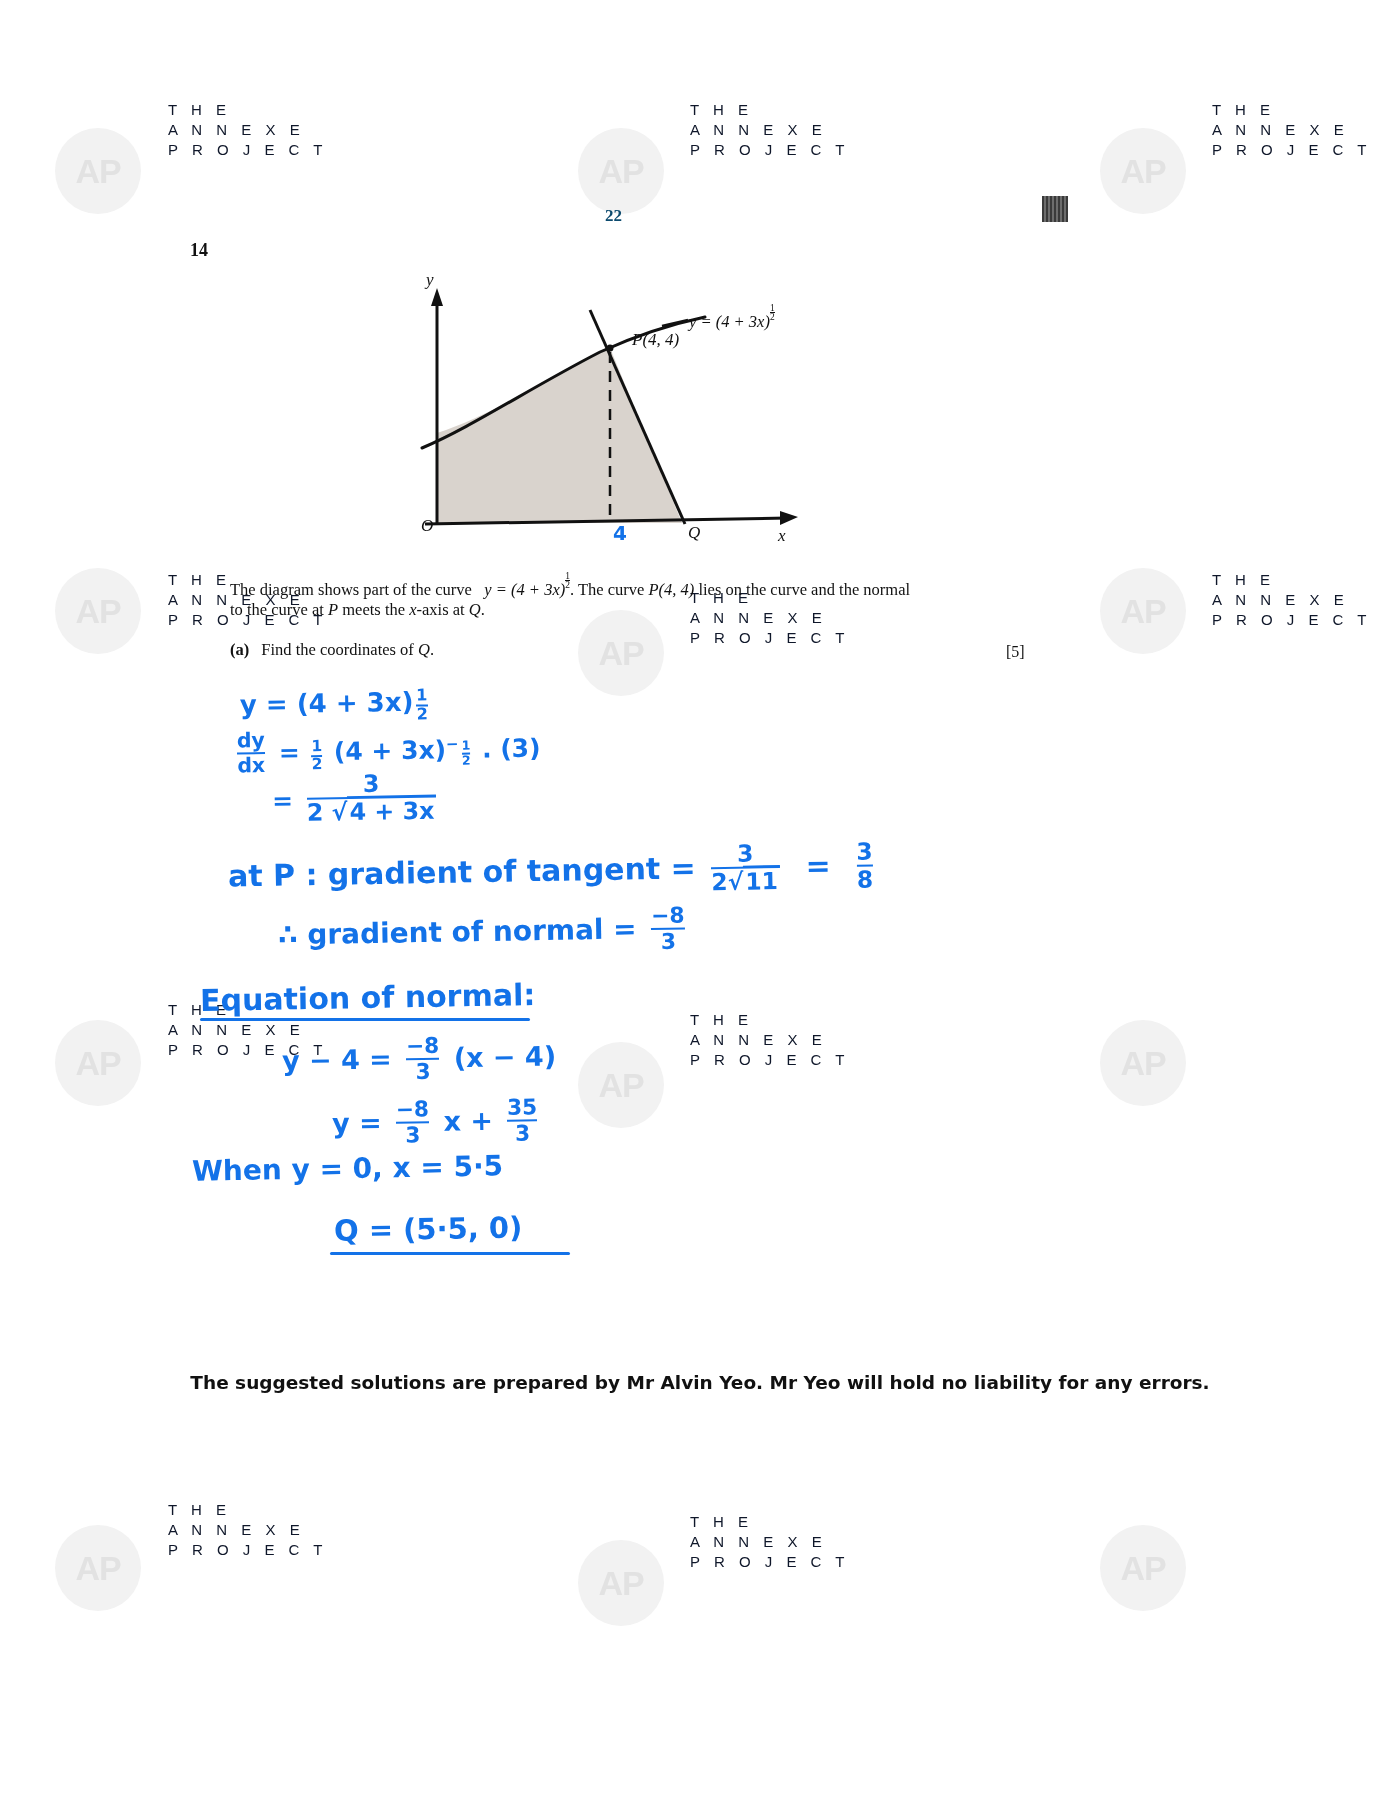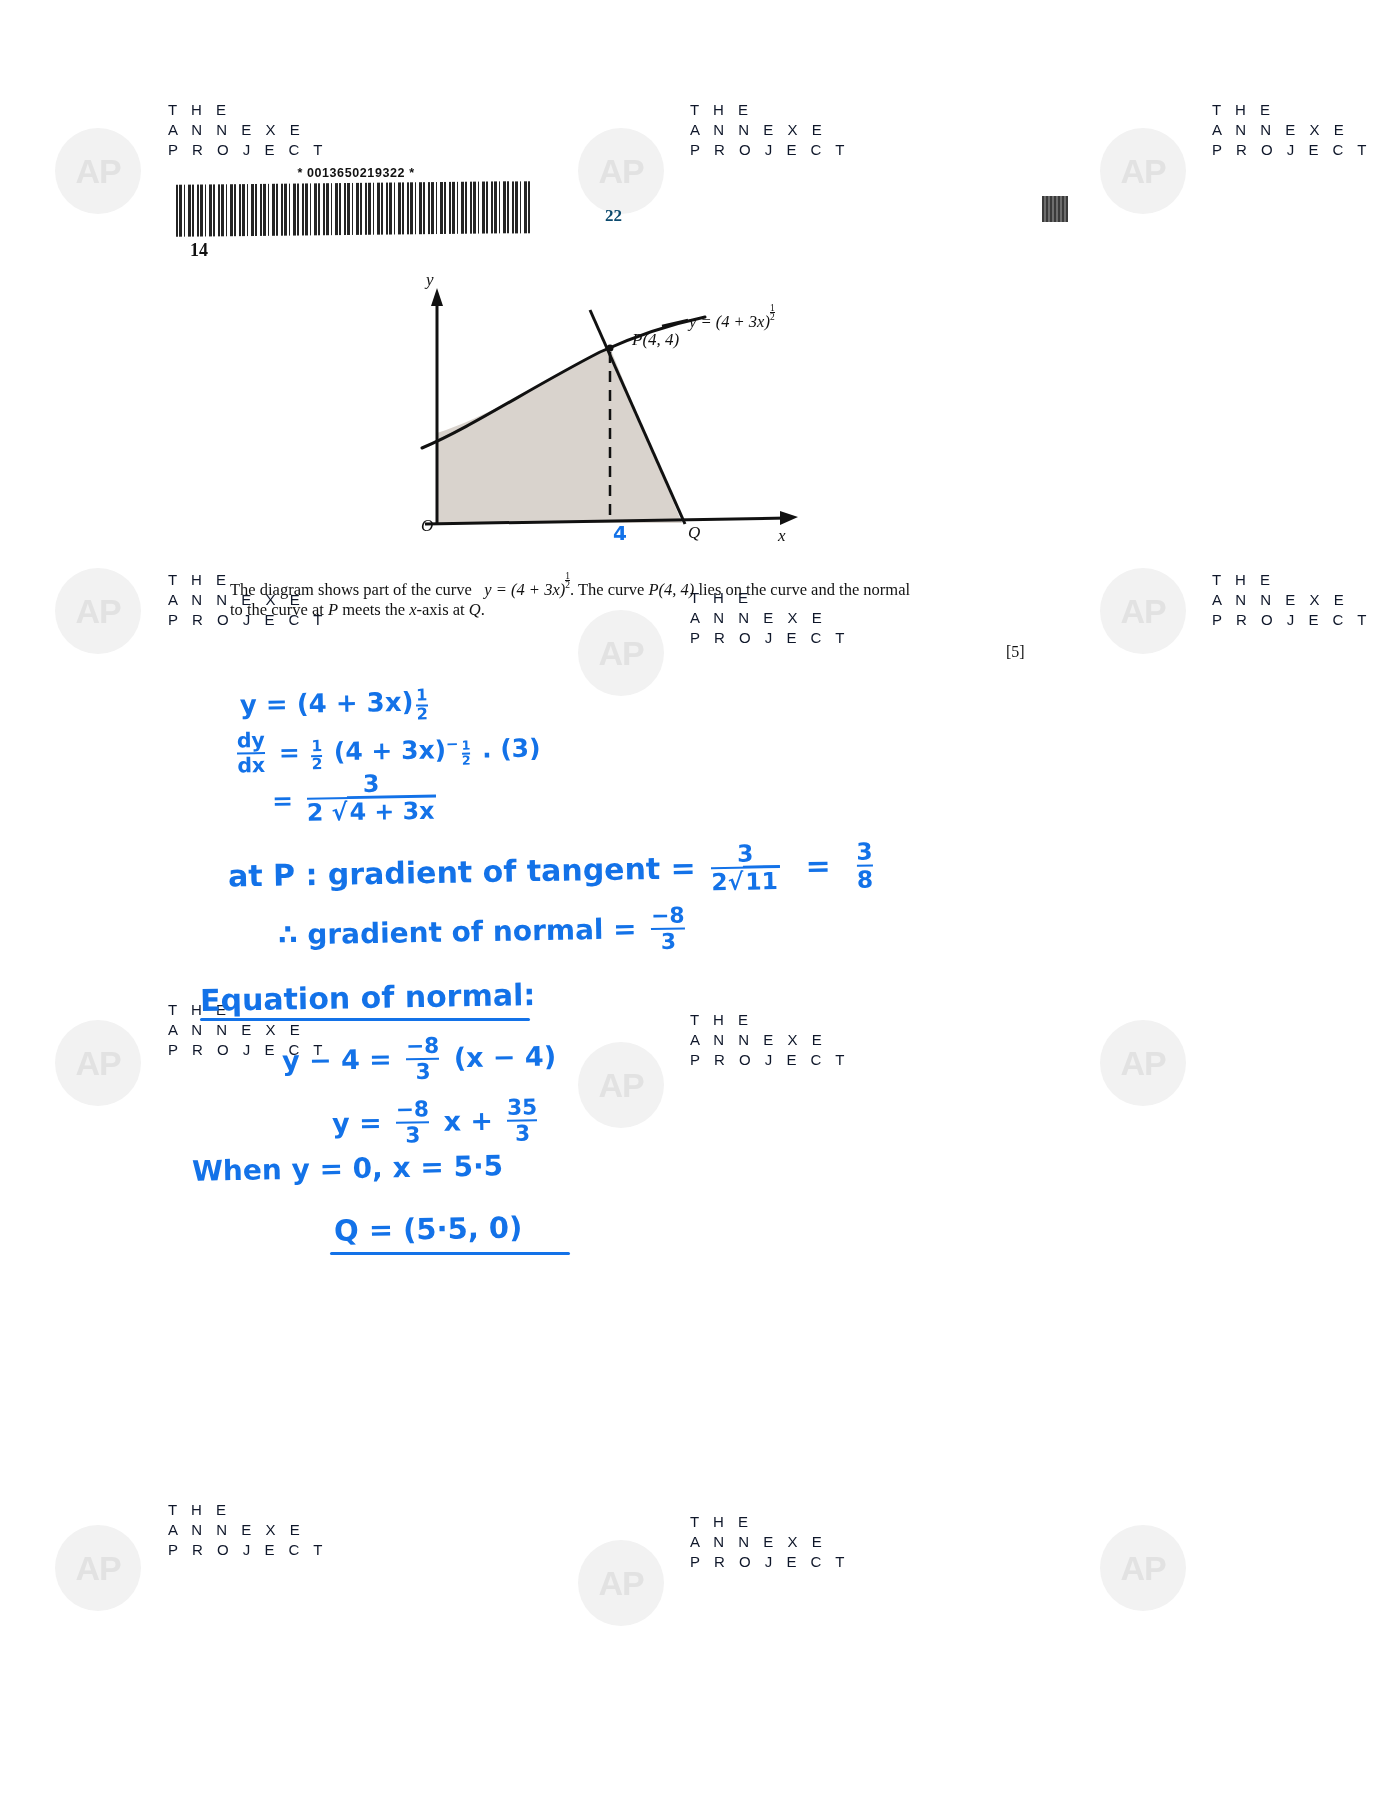--- a/index.html
+++ b/index.html
@@ -240,24 +240,20 @@
     </div>
   <div class="wm-text" style="left:690px; top:1512px;">
     <div>T H E</div>
       <div>A N N E X E</div>
       <div>P R O J E C T</div>
     </div>
 </div>
 
 <div class="sheet">
 
-  <div class="barcode-block">
-    <div class="barcode-num">* 0013650219322 *</div>
-    <div class="barcode"></div>
-  </div>
   <div class="page-marker-left">14</div>
   <div class="page-marker-top">22</div>
   <div class="qr-stamp"></div>
 
   <div class="figure">
     <svg width="420" height="300" viewBox="0 0 420 300">
 
       <path d="M 37 165 C 90 148 140 115 210 80 L 210 255 L 37 255 Z" fill="#d9d3cd" stroke="none"></path>
       <path d="M 210 80 L 282 255 L 210 255 Z" fill="#d9d3cd" stroke="none"></path>
 
@@ -290,20 +286,23 @@
     <div class="fig-label axis-lab-q">Q</div>
     <div class="hand-four">4</div>
   </div>
 
   <div class="qtext">
     <span>The diagram shows part of the curve</span>&nbsp;&nbsp;
     <i>y = (4 + 3x)</i><span class="inl-frac"><span class="num">1</span><span class="den">2</span></span><span>. The curve </span><i>P(4, 4)</i><span> lies on the curve and the normal</span><br>
     <span>to the curve at </span><i>P</i><span> meets the </span><i>x</i><span>-axis at </span><i>Q</i><span>.</span>
   </div>
 
+  <div class="part-a">
+    <span class="lbl">(a)</span><span>Find the coordinates of </span><i>Q</i><span>.</span>
+  </div>
   <div class="marks">[5]</div>
 
   <div class="ink" style="left:240px; top:688px; font-size:26px;">
     <span>y = (4 + 3x)</span><span class="fr"><span class="n">1</span><span class="d">2</span></span>
   </div>
 
   <div class="ink" style="left:232px; top:728px; font-size:25px;">
     <span class="bigfr"><span class="n">dy</span><span class="d">dx</span></span>
     <span>=</span>
     <span class="fr"><span class="n">1</span><span class="d">2</span></span>
@@ -360,14 +359,15 @@
 
   <div class="ink" style="left:192px; top:1152px; font-size:28px;">
     <span>When y = 0,   x = 5·5</span>
   </div>
 
   <div class="ink" style="left:334px; top:1212px; font-size:29px;">
     <span>Q = (5·5, 0)</span>
   </div>
   <div class="underline-bar" style="left:330px; top:1252px; width:240px;"></div>
 
+  <div class="footer">The suggested solutions are prepared by Mr Alvin Yeo. Mr Yeo will hold no liability for any errors.</div>
 
 </div>
 
 </body></html>

